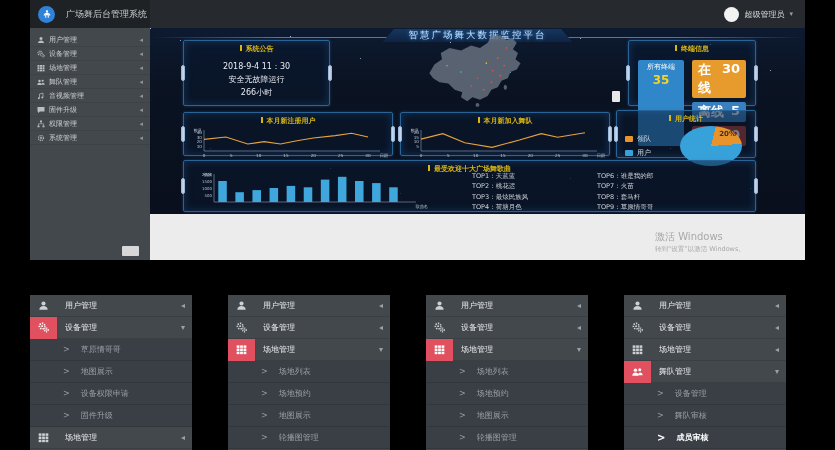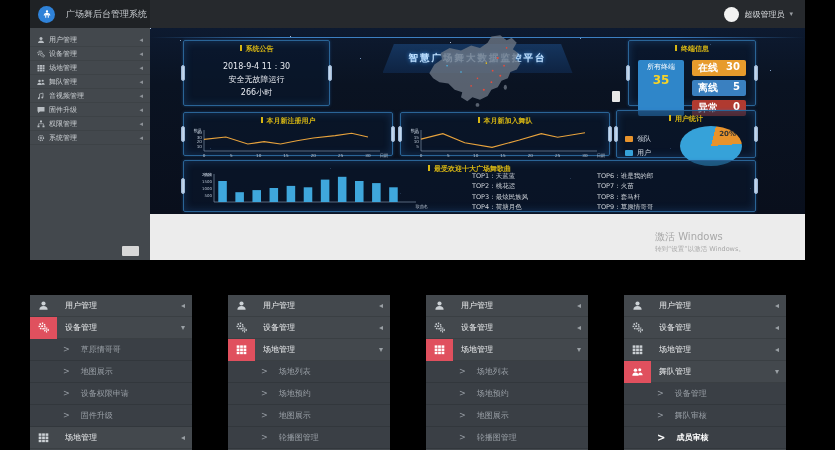--- a/index.html
+++ b/index.html
@@ -26,39 +26,39 @@
 
   
   .content { position:absolute; left:120px; top:28px; right:0; bottom:0; background:#ececec; }
   .dash { position:absolute; left:0; top:0; right:0; height:186px; background:linear-gradient(180deg,#0d1a30 0%,#0a1322 30%,#090f1c 100%); overflow:hidden; }
   .stars { position:absolute; inset:0; }
   .stars:after { content:""; position:absolute; width:1px; height:1px; background:#cfe4ff;
     box-shadow: 30px 12px #9fc1e8, 80px 40px #7fa9d8, 140px 8px #cfe4ff, 210px 30px #8fb5e0, 300px 14px #cfe4ff,
     360px 44px #7fa9d8, 430px 10px #9fc1e8, 500px 36px #cfe4ff, 560px 16px #8fb5e0, 620px 42px #9fc1e8,
     60px 120px #57759c, 180px 140px #57759c, 420px 150px #57759c, 520px 120px #57759c, 600px 160px #57759c, 250px 165px #4a6488; opacity:.8; }
   .topline { position:absolute; left:0; right:0; top:9px; height:1px; background:linear-gradient(90deg,rgba(60,140,220,0) 0%,rgba(80,170,255,.7) 20%,rgba(80,170,255,.7) 80%,rgba(60,140,220,0) 100%); }
-  .banner { position:absolute; left:50%; top:16px; transform:translateX(-50%); padding:8px 26px; color:#bfe0ff; font-size:9.5px; letter-spacing:2px; font-weight:bold;
+  .banner { position:absolute; left:50%; top:1px; transform:translateX(-50%); padding:0 26px; color:#bfe0ff; font-size:9.5px; letter-spacing:2px; font-weight:normal;
     background:linear-gradient(180deg,#15355e,#0e2342); clip-path:polygon(6% 0,94% 0,100% 100%,0 100%); text-shadow:0 0 4px #3d8fe0; white-space:nowrap; }
 
   .panel { position:absolute; border:1px solid #2a6496; background:rgba(10,24,46,.55); border-radius:2px; box-shadow:inset 0 0 8px rgba(45,120,200,.3), 0 0 3px rgba(45,120,200,.4); }
   .panel-title { color:#d8b713; font-size:7px; font-weight:bold; text-align:center; padding-top:3px; white-space:nowrap; }
   .panel-title .bar { display:inline-block; width:2px; height:6px; background:#d8b713; margin-right:4px; }
   .bracket { position:absolute; width:4px; height:16px; border:1px solid #9db8d6; border-radius:2px; background:rgba(220,235,255,.85); top:50%; margin-top:-8px; }
   .bracket.l { left:-3px; } .bracket.r { right:-3px; }
 
   .announce-lines { color:#e9ecf2; font-size:8px; text-align:center; line-height:1.6; margin-top:7px; }
 
   .map-wrap { position:absolute; left:186px; top:6px; width:288px; height:76px; }
   .map-ctrl { position:absolute; right:4px; bottom:8px; width:8px; height:11px; background:#e8e8e8; border-radius:1px; }
 
   .term-body { display:flex; gap:8px; padding:6px 9px 0 9px; }
   .term-total { background:#2f86c9; border-radius:2px; width:46px; text-align:center; color:#fff; font-size:7px; padding:3px 0 2px; line-height:1.35; }
   .term-total .num { color:#f7d327; font-size:12px; font-weight:bold; display:block; }
   .term-badges { display:flex; flex-direction:column; gap:4px; flex:1; }
-  .term-badge { border-radius:2px; color:#fff; font-size:10px; font-weight:bold; padding:1px 6px; display:flex; justify-content:space-between; }
+  .term-badge { border-radius:2px; color:#fff; font-size:13px; font-weight:bold; padding:1px 6px; display:flex; justify-content:space-between; }
 
   .chart-svg { display:block; }
 
   .pie-body { display:flex; align-items:center; padding:2px 8px 0 8px; gap:15px; }
   .legend { display:flex; flex-direction:column; gap:4px; font-size:7px; color:#cfd6e0; }
   .legend-item { display:flex; align-items:center; gap:4px; }
   .legend-swatch { width:8px; height:6px; border-radius:1px; }
   .pie { width:62px; height:40px; border-radius:50%; position:relative; margin-left:14px; }
   .pie-label { position:absolute; right:6px; top:4px; font-size:7px; font-weight:bold; color:#333; }
 

